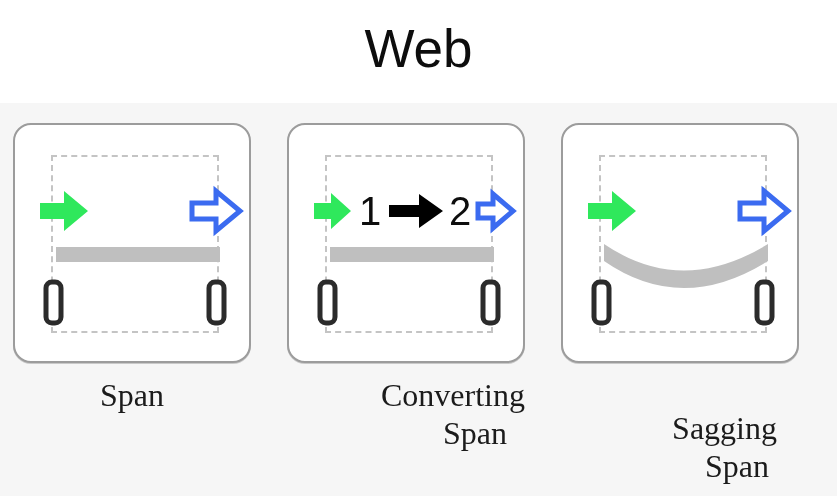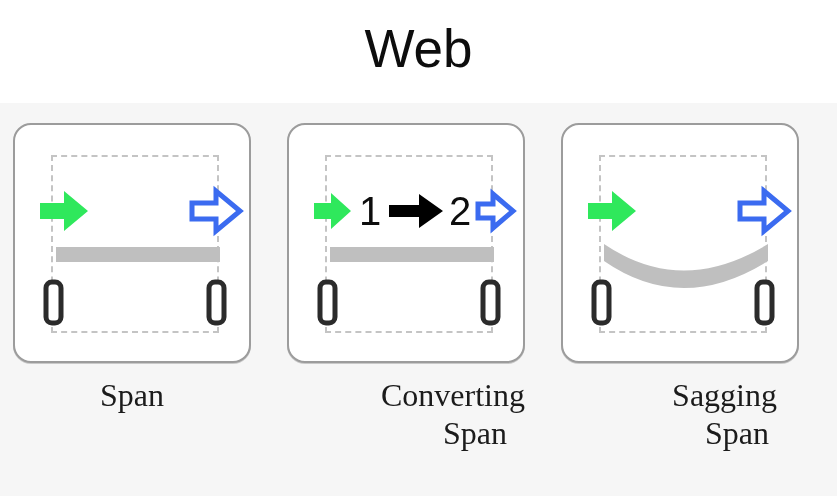--- a/index.html
+++ b/index.html
@@ -59,21 +59,21 @@
     padding-left: 13px;
     box-sizing: border-box;
   }
   .card-cell {
     width: 238px;
     margin-right: 36px;
     display: flex;
     flex-direction: column;
     align-items: center;
   }
-  .card-cell:last-child { margin-right: 0; }
+  .card-cell:last-child { margin-right: 0; gap: 33px; }
 
   .card {
     position: relative;
     width: 238px;
     height: 240px;
     box-sizing: border-box;
     background: #ffffff;
     border: 2px solid #9c9c9c;
     border-radius: 18px;
     margin-top: 20px;

